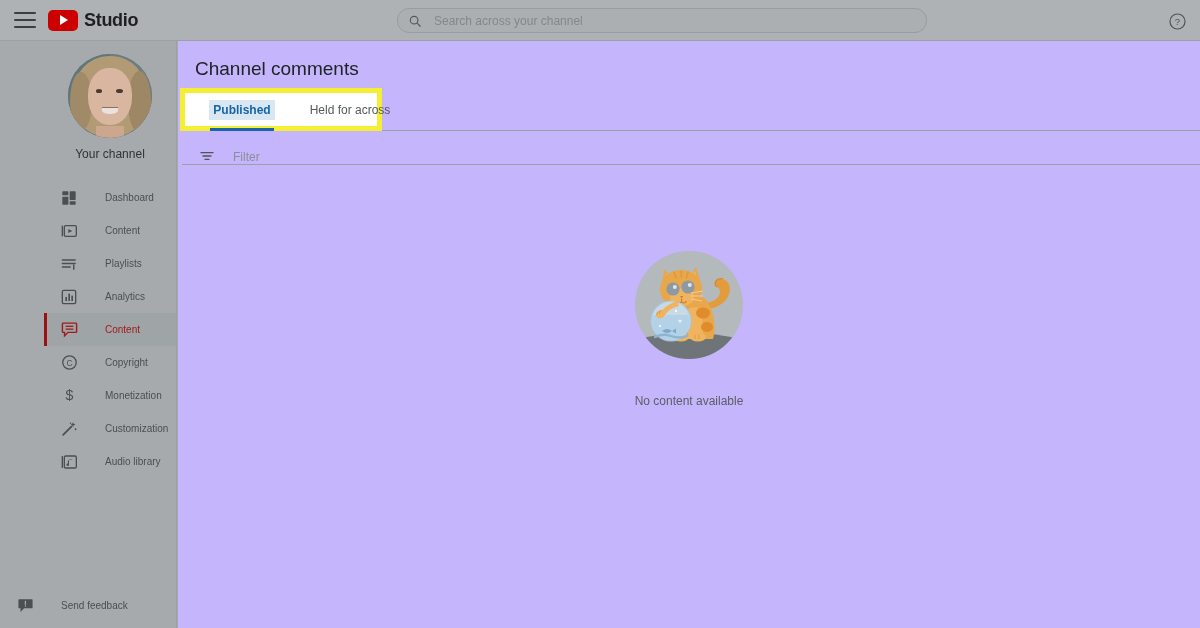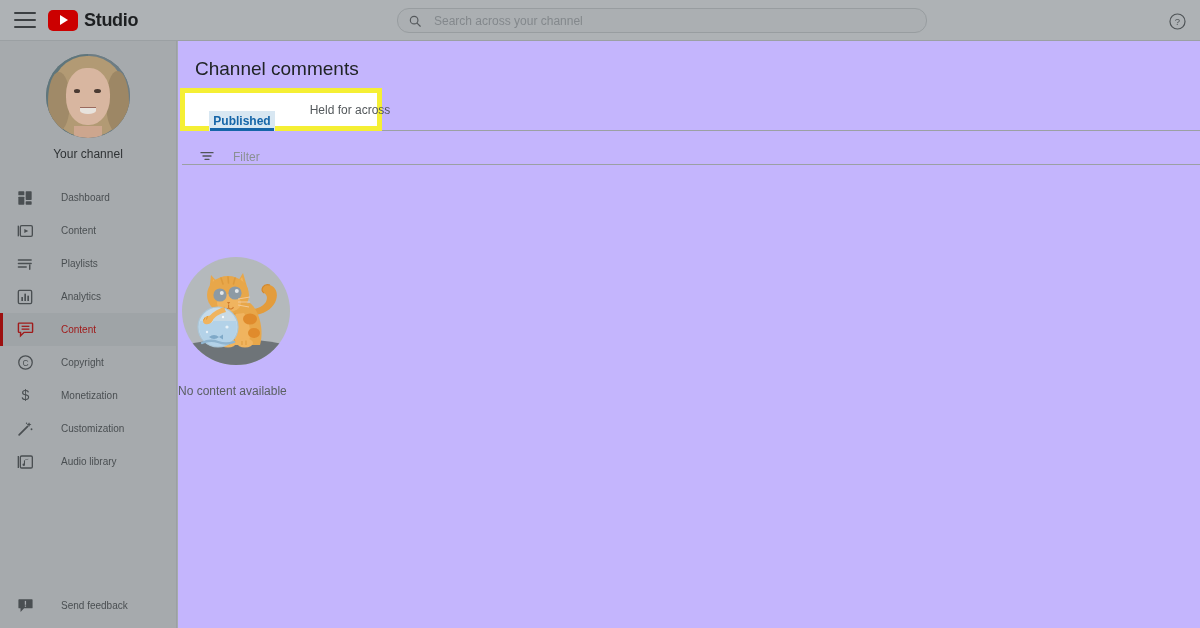--- a/index.html
+++ b/index.html
@@ -116,20 +116,21 @@
   }
 
   
   #sidebar {
     position: absolute;
     top: 41px; left: 0;
     width: 177px;
     height: 587px;
     background: #a6aaad;
     border-right: 1px solid #9ba0a3;
+    padding-left: 44px;
   }
 
   #channel-block {
     padding-top: 13px;
     padding-bottom: 8px;
     display: flex;
     flex-direction: column;
     align-items: center;
     cursor: pointer;
   }
@@ -270,21 +271,21 @@
     top: 0;
     height: 43px;
     display: flex;
     align-items: center;
     justify-content: center;
     font-size: 12px;
     cursor: pointer;
     z-index: 6;
   }
   .tab .tab-lbl { padding: 3px 4px; }
-  .tab.active { color: #1565a8; font-weight: 700; align-items: flex-end; }
+  .tab.active { color: #1565a8; font-weight: 700; }
   .tab.active .tab-lbl { background: #d8e7f2; }
   .tab.active::after {
     content: "";
     position: absolute;
     left: 4px; right: 4px;
     bottom: 0;
     height: 3px;
     background: #1565a8;
   }
   .tab.inactive { color: #53585b; }
@@ -313,25 +314,26 @@
     font-family: "Liberation Sans", sans-serif;
     font-size: 12px;
     color: #4c5154;
   }
   #filter-input::placeholder { color: #8b9094; }
 
   
   #empty-state {
     position: absolute;
     left: 0;
-    top: 212px;
+    top: 206px;
     width: 1022px;
     display: flex;
     flex-direction: column;
-    align-items: flex-start;
+    align-items: center;
+    gap: 16px;
   }
   #empty-art {
     position: relative;
     width: 116px;
     height: 116px;
   }
   #empty-text {
     margin-top: 15px;
     font-size: 12px;
     color: #5b6063;

